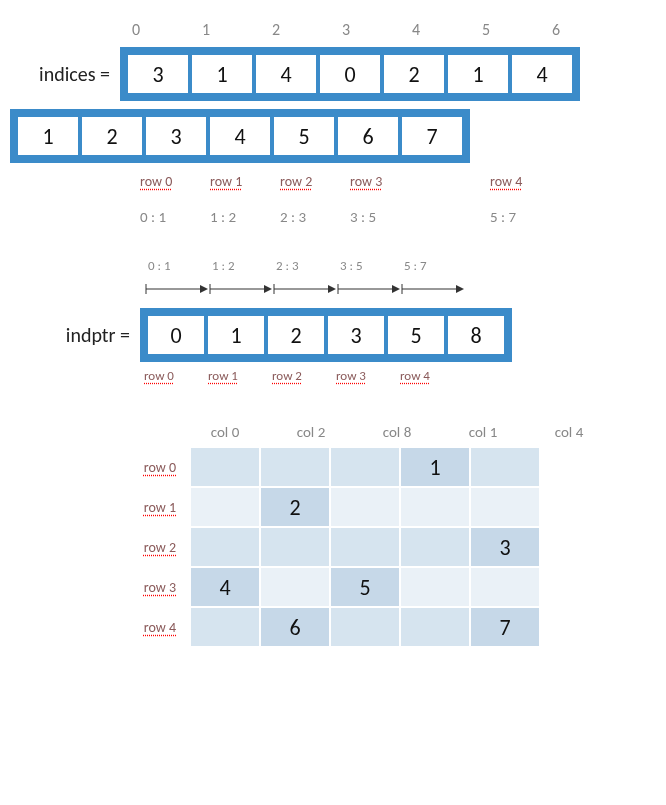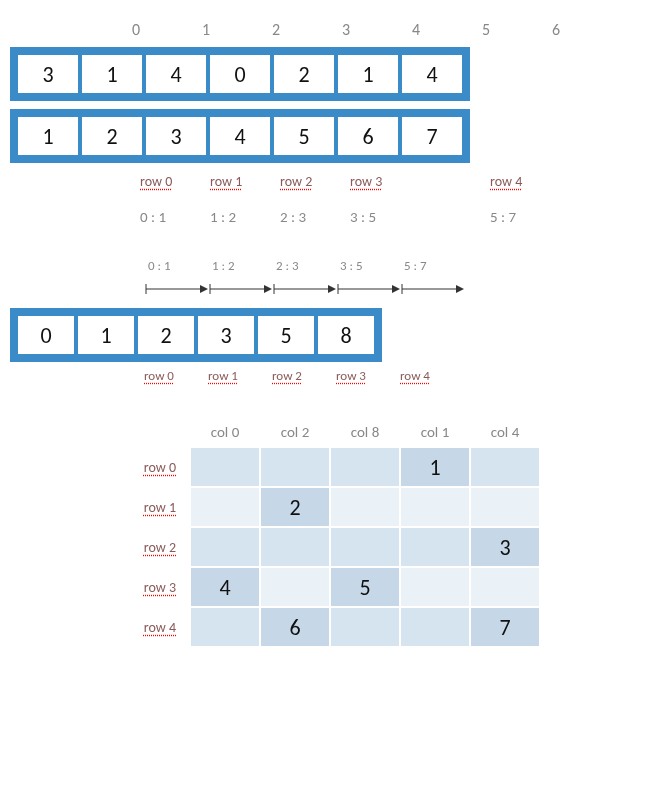--- a/index.html
+++ b/index.html
@@ -100,20 +100,21 @@
   }
   .rowlab-bot { width: 64px; font-size: 13px; }
   
   .matrix {
     margin-top: 40px;
     margin-left: 100px;
   }
   .matrix-col-headers {
     display: flex;
     margin-left: 80px;
+    gap: 16px;
   }
   .mcol-h {
     width: 70px;
     text-align: center;
     color: #888;
     font-size: 15px;
     padding-bottom: 6px;
   }
   .mrow {
     display: flex;
@@ -160,20 +161,21 @@
     <div class="col-idx">0</div>
     <div class="col-idx">1</div>
     <div class="col-idx">2</div>
     <div class="col-idx">3</div>
     <div class="col-idx">4</div>
     <div class="col-idx">5</div>
     <div class="col-idx">6</div>
   </div>
 
   <div class="array-row">
+    <div class="array-label">indices =</div>
     <div class="array-box">
       <div class="cell">3</div>
       <div class="cell">1</div>
       <div class="cell">4</div>
       <div class="cell">0</div>
       <div class="cell">2</div>
       <div class="cell">1</div>
       <div class="cell">4</div>
     </div>
   </div>
@@ -243,20 +245,21 @@
       <div class="lbl">5 : 7</div>
       <svg width="64" height="14">
           <line x1="2" y1="7" x2="56" y2="7" stroke="#333" stroke-width="1.2"></line>
           <line x1="2" y1="2" x2="2" y2="12" stroke="#333"></line>
           <polygon points="56,3 64,7 56,11" fill="#333"></polygon>
         </svg>
     </div>
   </div>
 
   <div class="indptr-container">
+    <div class="array-label" style="width:130px;">indptr =</div>
     <div class="array-box indptr-array">
       <div class="cell">0</div>
       <div class="cell">1</div>
       <div class="cell">2</div>
       <div class="cell">3</div>
       <div class="cell">5</div>
       <div class="cell">8</div>
     </div>
   </div>
 

